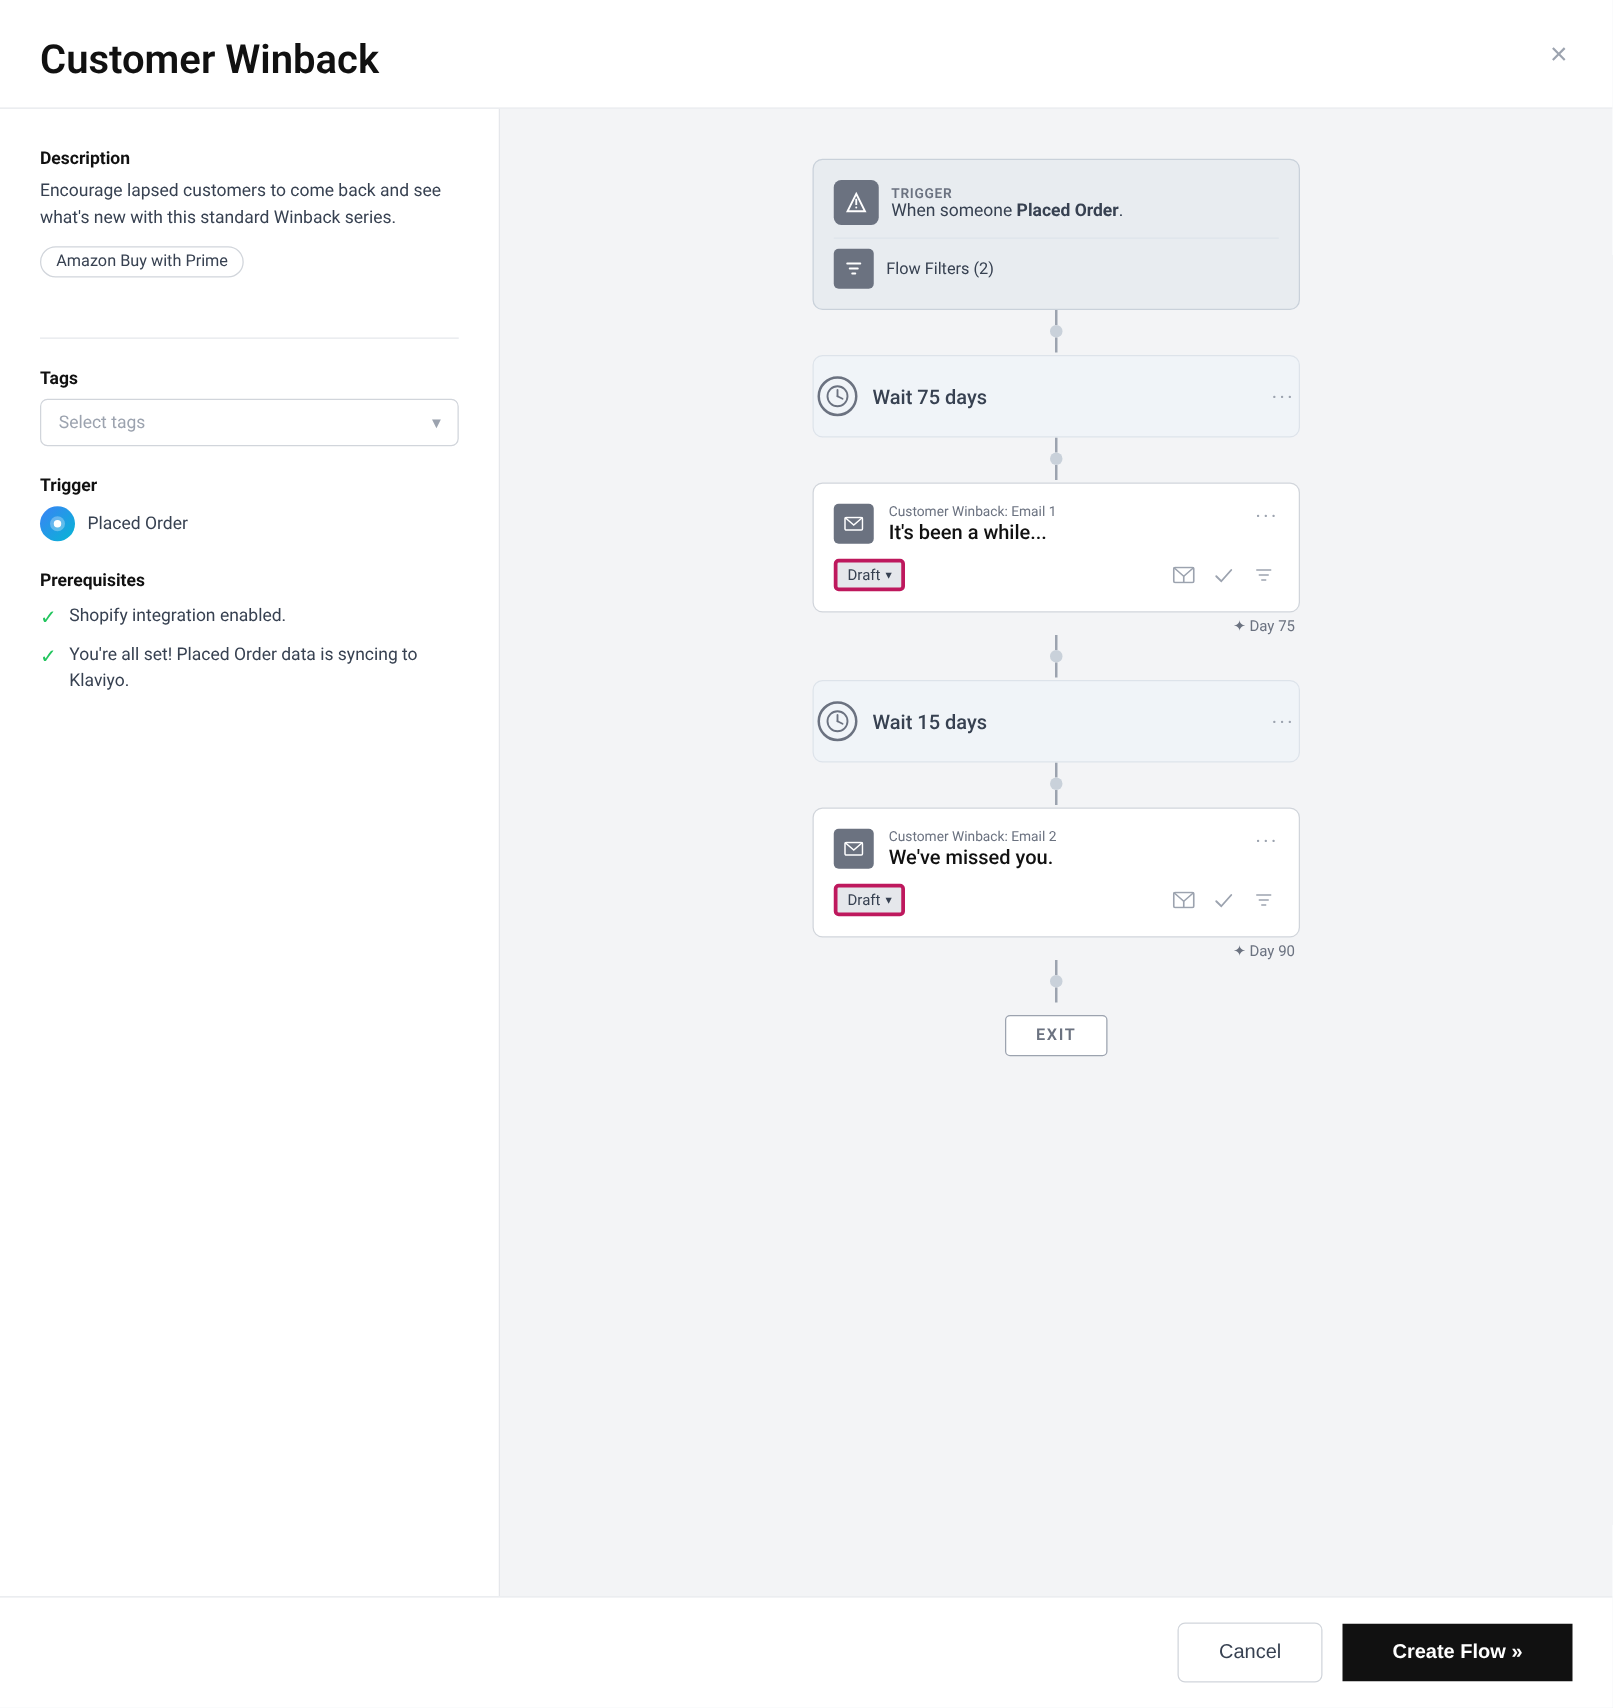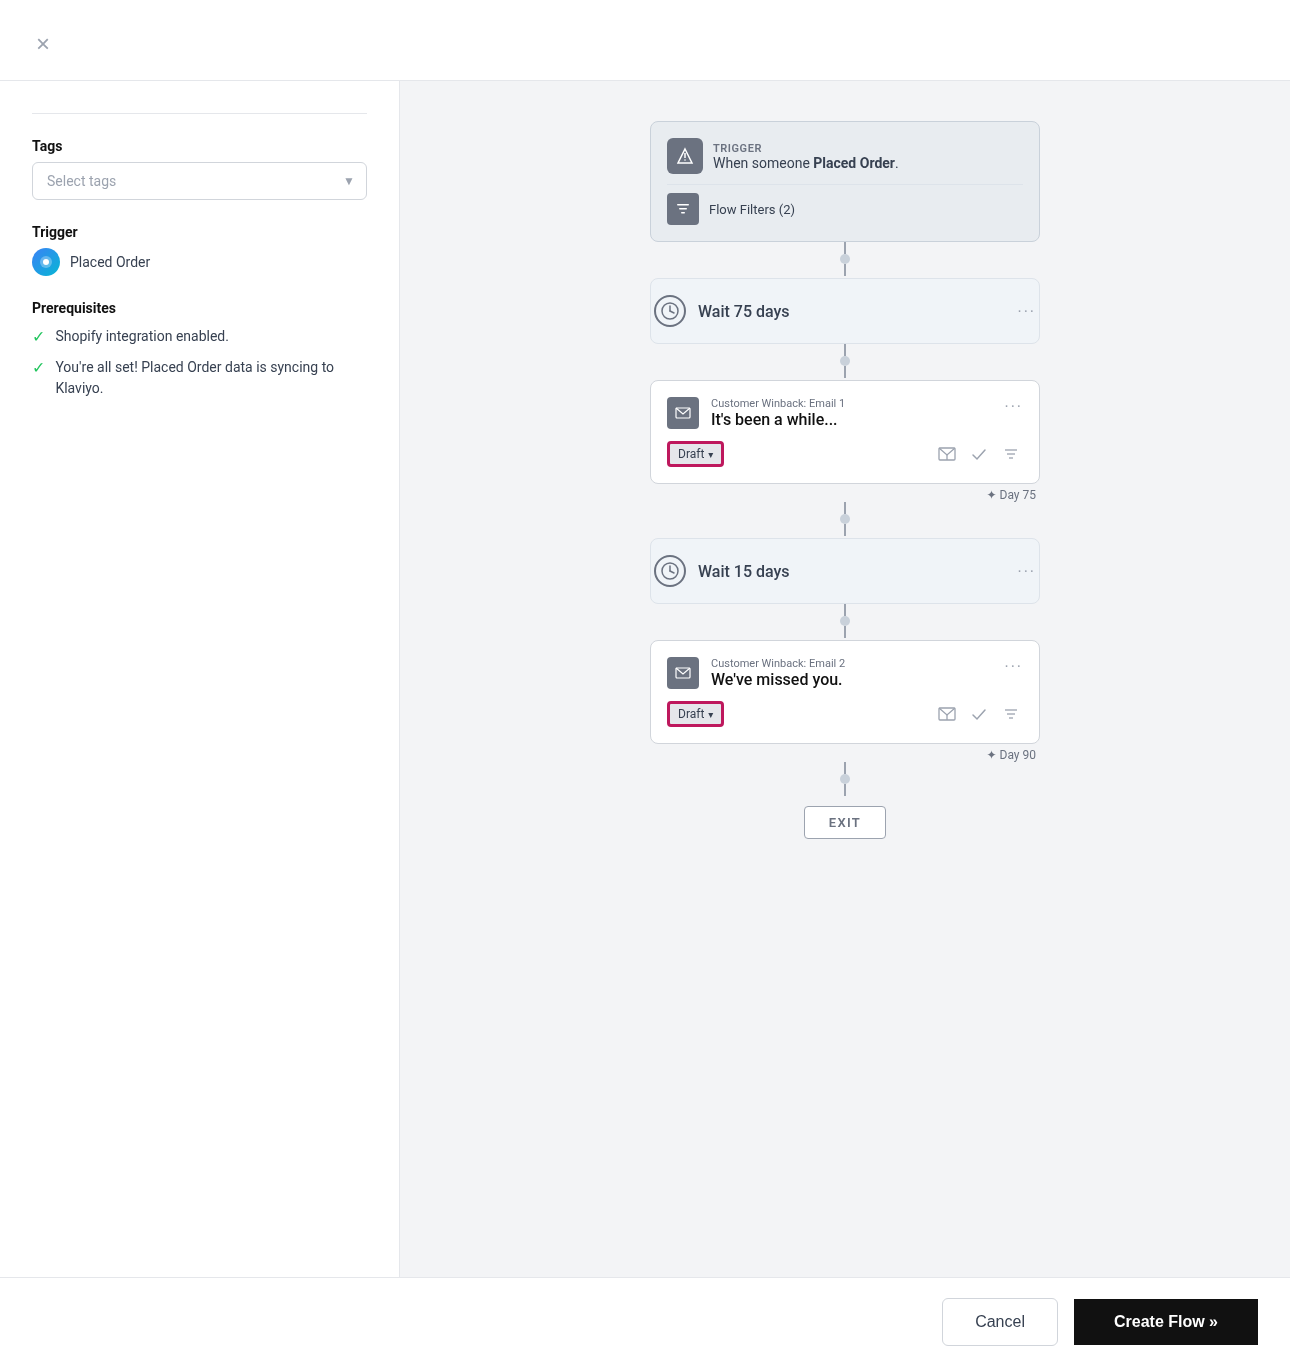--- a/index.html
+++ b/index.html
@@ -473,27 +473,33 @@
       background: #c9d1da;
       border-radius: 50%;
     }
   </style>
 </head>
 <body>
 
 <div class="modal">
 
   <div class="modal-header">
+    <h1 class="modal-title">Customer Winback</h1>
     <button class="close-btn">×</button>
   </div>
 
   <div class="modal-body">
 
     <div class="left-panel">
 
+      <div class="field-group">
+        <div class="section-label">Description</div>
+        <p class="description-text">Encourage lapsed customers to come back and see what's new with this standard Winback series.</p>
+        <span class="badge">Amazon Buy with Prime</span>
+      </div>
 
       <hr class="divider">
 
 
       <div class="field-group">
         <div class="field-label">Tags</div>
         <div class="select-wrapper">
           <div class="select-input">
             <span style="color:#9ca3af">Select tags</span>
           </div>

